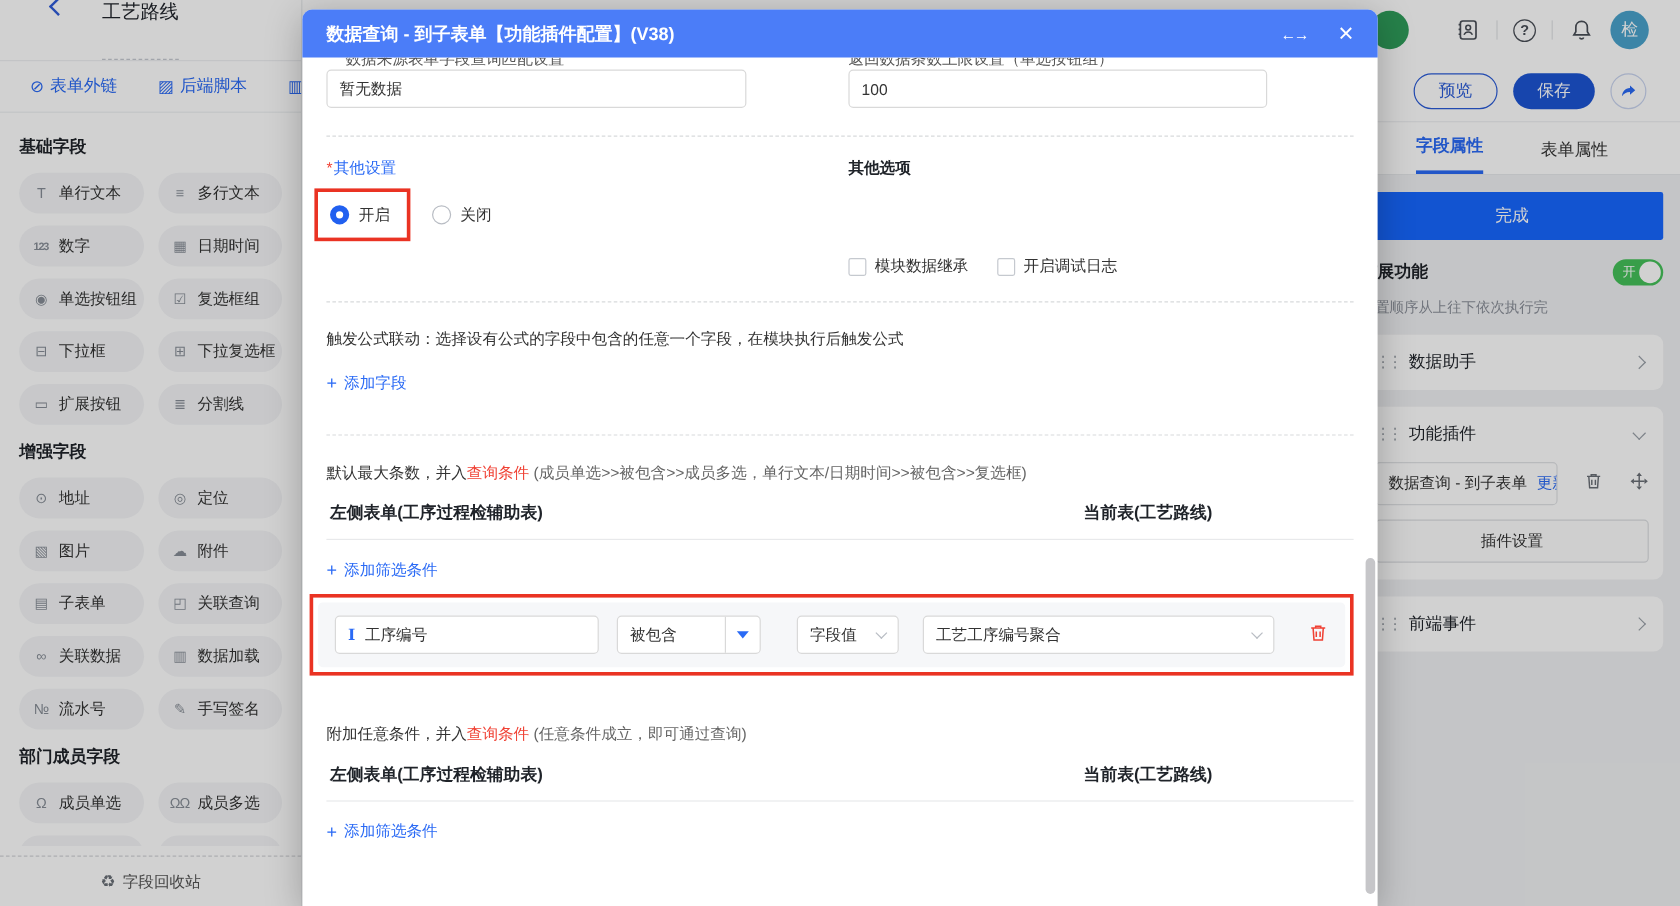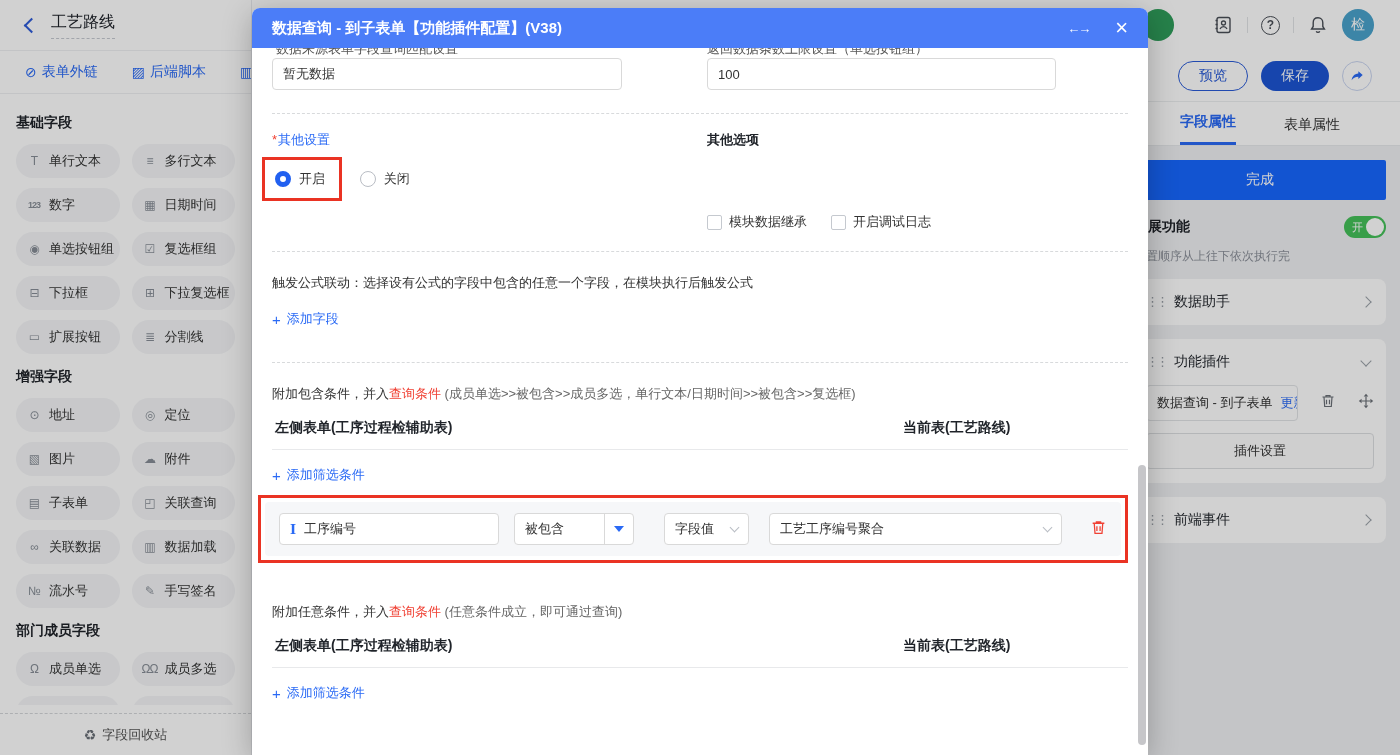--- a/index.html
+++ b/index.html
@@ -5,21 +5,21 @@
   * { margin:0; padding:0; box-sizing:border-box; }
   html,body { width:1400px; height:755px; font-family:"Liberation Sans","DejaVu Sans",sans-serif; }
   .stage { position:relative; width:1400px; height:755px; overflow:hidden; background:#fff; }
 
   
   .canvas { position:absolute; left:252px; right:280px; top:0; bottom:0;
             background:linear-gradient(#ffffff 0 100px,#f0f2f5 100px); }
 
   
   .sidebar { position:absolute; left:0; top:0; width:252px; height:755px; background:#fff; border-right:1px solid #e8eaed; }
-  .sb-head { height:50px; display:flex; align-items:center; padding-left:26px; gap:14px; }
+  .sb-head { height:50px; display:flex; padding-left:26px; gap:31px;margin-left:17px; }
   .back-ic { width:11px; height:11px; border-left:2.4px solid #2f5cd8; border-bottom:2.4px solid #2f5cd8; transform:rotate(45deg); }
   .sb-title { font-size:16px; color:#20242b; border-bottom:1px dashed #c6cad1; padding-bottom:5px; }
   .sb-tabs { height:44px; display:flex; align-items:center; padding-left:25px; gap:34px; border-top:1px solid #eef0f2; border-bottom:1px solid #eef0f2; white-space:nowrap; overflow:hidden; }
   .sb-tab { display:flex; align-items:center; gap:5px; color:#2a6af5; font-size:14px; flex:none; }
   .sb-tab .tico { font-size:14px; }
   .sb-groups { padding:6px 16px 0; }
   .grp-title { font-size:14px; font-weight:700; color:#1f2329; margin:14px 0 12px; }
   .pill-grid { display:grid; grid-template-columns:1fr 1fr; gap:10px 12px; }
   .pill { height:34px; background:#f4f5f7; border-radius:17px; display:flex; align-items:center; gap:7px; padding:0 10px; font-size:13px; color:#333; overflow:hidden; white-space:nowrap; }
   .pill .pic { color:#878d96; font-size:12px; width:16px; text-align:center; flex:none; letter-spacing:-1px; }
@@ -68,21 +68,21 @@
   .modal { position:absolute; left:252px; top:8px; width:896px; height:747px; background:#fff; z-index:10;
            border-radius:8px 8px 0 0; box-shadow:0 6px 30px rgba(0,0,0,.25); display:flex; flex-direction:column; }
   .m-head { height:40px; background:#4b7df8; border-radius:8px 8px 0 0; display:flex; align-items:center; padding:0 20px; flex:none; }
   .m-title { color:#fff; font-size:15px; font-weight:700; flex:1; }
   .m-resize { color:#fff; font-size:13px; letter-spacing:-2px; margin-right:26px; }
   .m-close { color:#fff; font-size:22px; line-height:20px; }
   .m-body { position:relative; flex:1; padding:0 20px; overflow:hidden; font-size:13px; color:#333; }
 
   .cliprow { height:10px; overflow:hidden; position:relative; }
   .cliprow span { position:absolute; top:-8px; color:#555; font-size:13px; }
-  .clip-l { left:4px;text-align:right; } .clip-r { left:435px; }
+  .clip-l { left:16px;text-align:right; } .clip-r { left:435px; }
 
   .inputs-row { display:grid; grid-template-columns:435px 1fr; }
   .t-input { width:350px; height:32px; border:1px solid #d9d9d9; border-radius:4px; padding:0 10px; font-size:13px; color:#333; font-family:inherit; }
   .t-input.w2 { width:349px; }
 
   .dash { border-top:1px dashed #d8dadc; }
   .d1 { margin-top:23px; } .d2 { margin-top:20px; } .d3 { margin-top:34px; } .d4 { margin-top:55px; }
 
   .lbl-row { display:grid; grid-template-columns:435px 1fr; margin-top:17px; }
   .lbl-blue { color:#2a6af5; }
@@ -410,21 +410,21 @@
 
       <div class="hint-line">触发公式联动：选择设有公式的字段中包含的任意一个字段，在模块执行后触发公式</div>
       <div class="add-link">
         <span class="plus">+</span>
         <span>添加字段</span>
       </div>
 
       <div class="dash d3"></div>
 
       <div class="sec-intro">
-        <span>附加包含条件，并入</span><span class="redlink">查询条件</span><span class="suffix"> (成员单选&gt;&gt;被包含&gt;&gt;成员多选，单行文本/日期时间&gt;&gt;被包含&gt;&gt;复选框)</span>
+        <span>默认最大条数，并入</span><span class="redlink">查询条件</span><span class="suffix"> (成员单选&gt;&gt;被包含&gt;&gt;成员多选，单行文本/日期时间&gt;&gt;被包含&gt;&gt;复选框)</span>
       </div>
       <div class="hdr-row">
         <span class="hdr">左侧表单(工序过程检辅助表)</span>
         <span class="hdr">当前表(工艺路线)</span>
       </div>
       <div class="add-link al2">
         <span class="plus">+</span>
         <span>添加筛选条件</span>
       </div>
 

